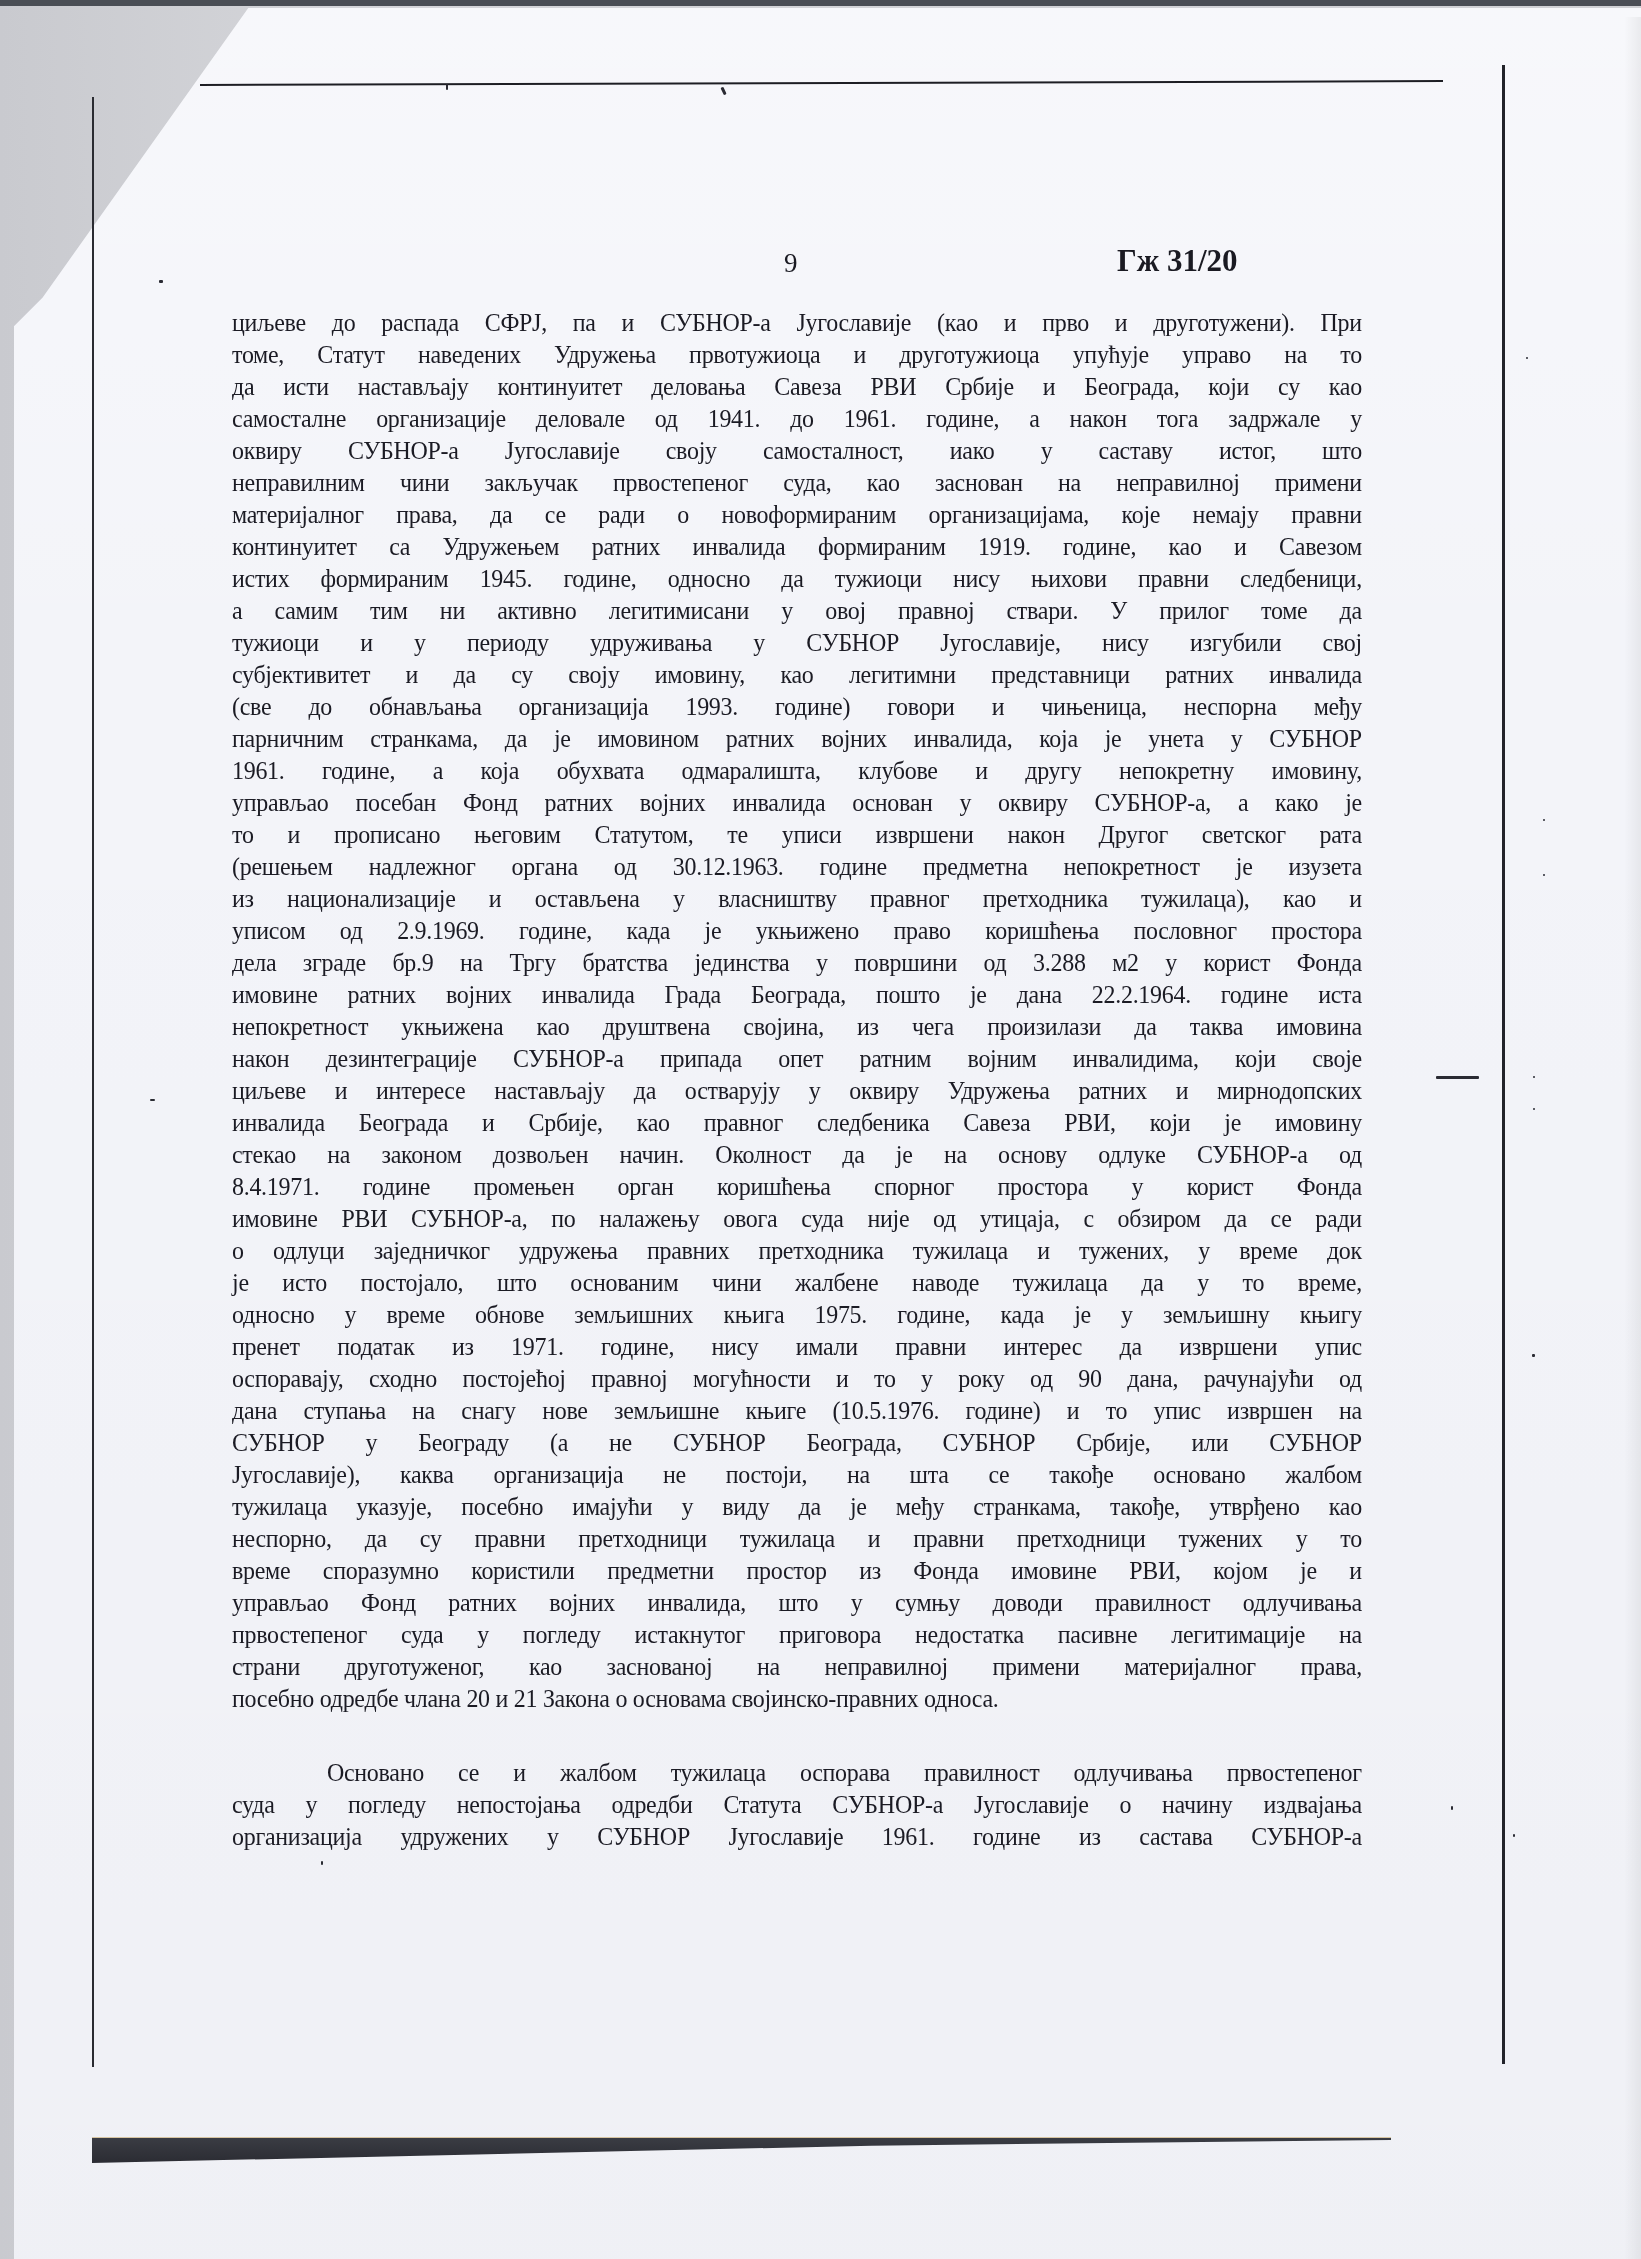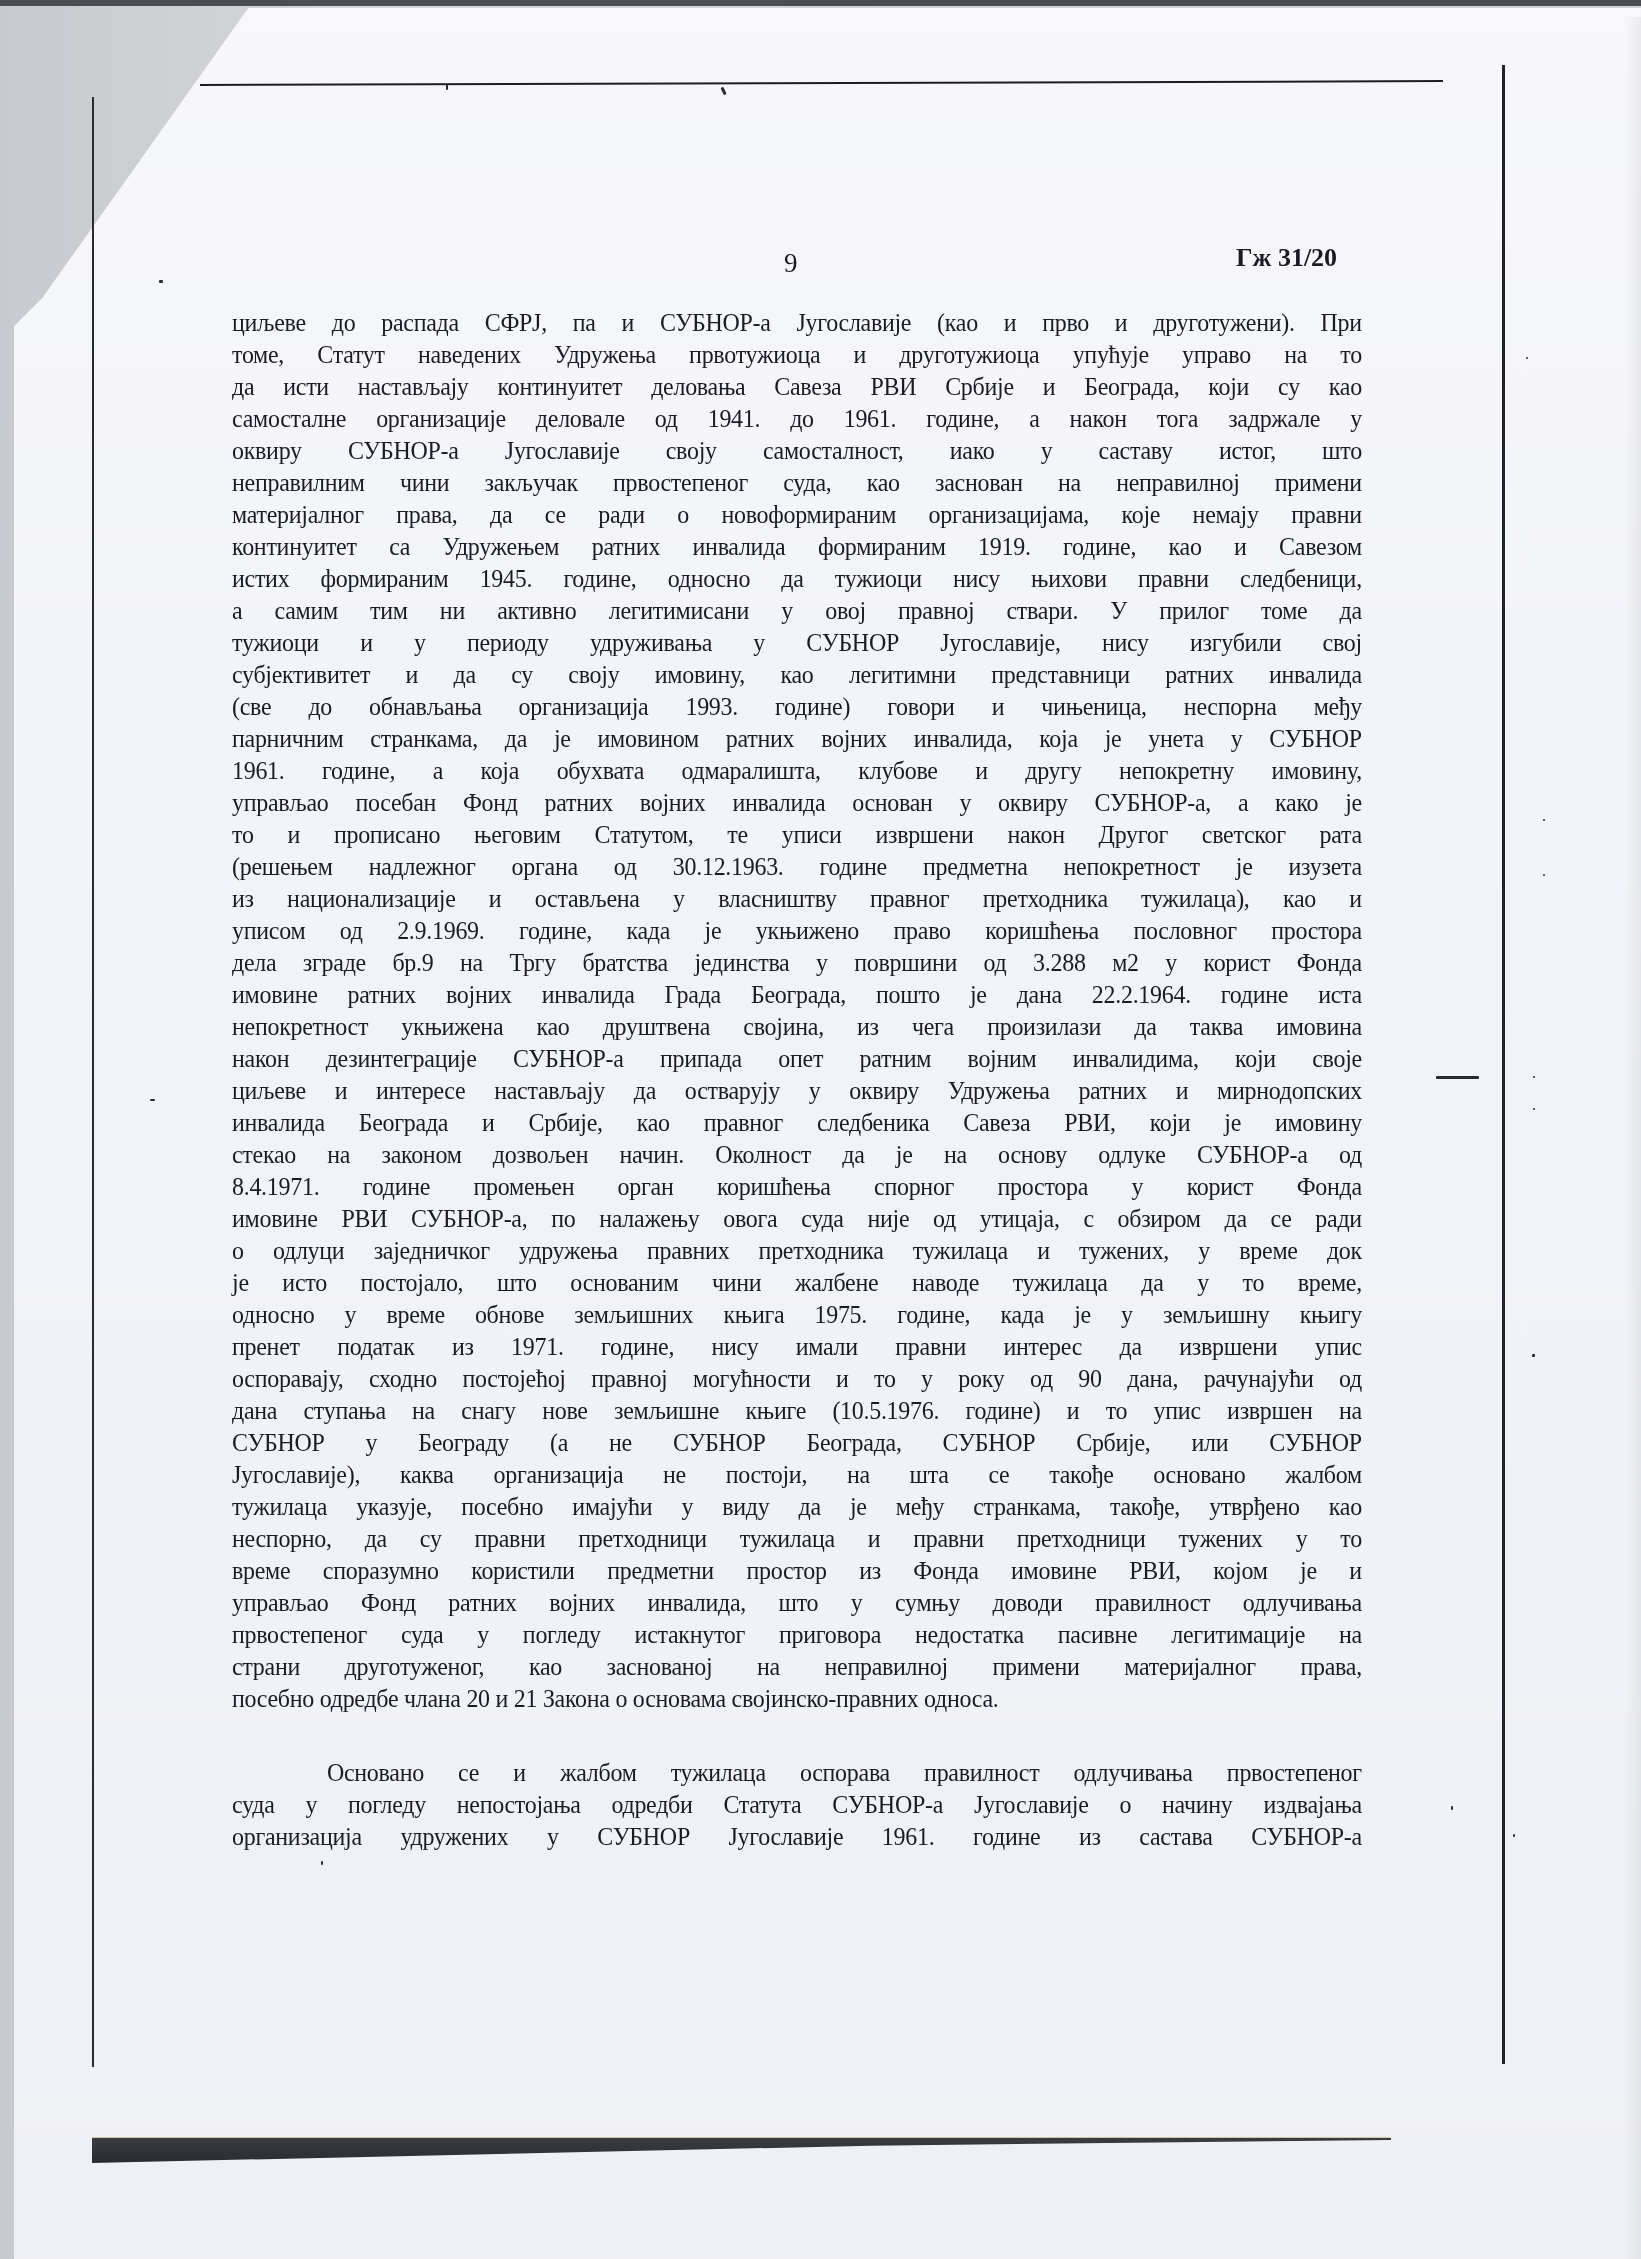--- a/index.html
+++ b/index.html
@@ -81,23 +81,23 @@
   
   .page-number {
     position: absolute;
     left: 784px; top: 248px;
     font-family: "Liberation Serif", serif;
     font-size: 27px;
     color: #1a1a22;
   }
   .case-number {
     position: absolute;
-    left: 1236px; top: 243px;
+    left: 1117px; top: 243px;
     font-family: "Liberation Serif", serif;
-    font-size: 26px;
+    font-size: 31px;
     font-weight: bold;
     color: #1a1a22;
   }
   
   .body-text {
     position: absolute;
     left: 232px;
     top: 307px;
     width: 1130px;
     font-family: "Liberation Serif", serif;

